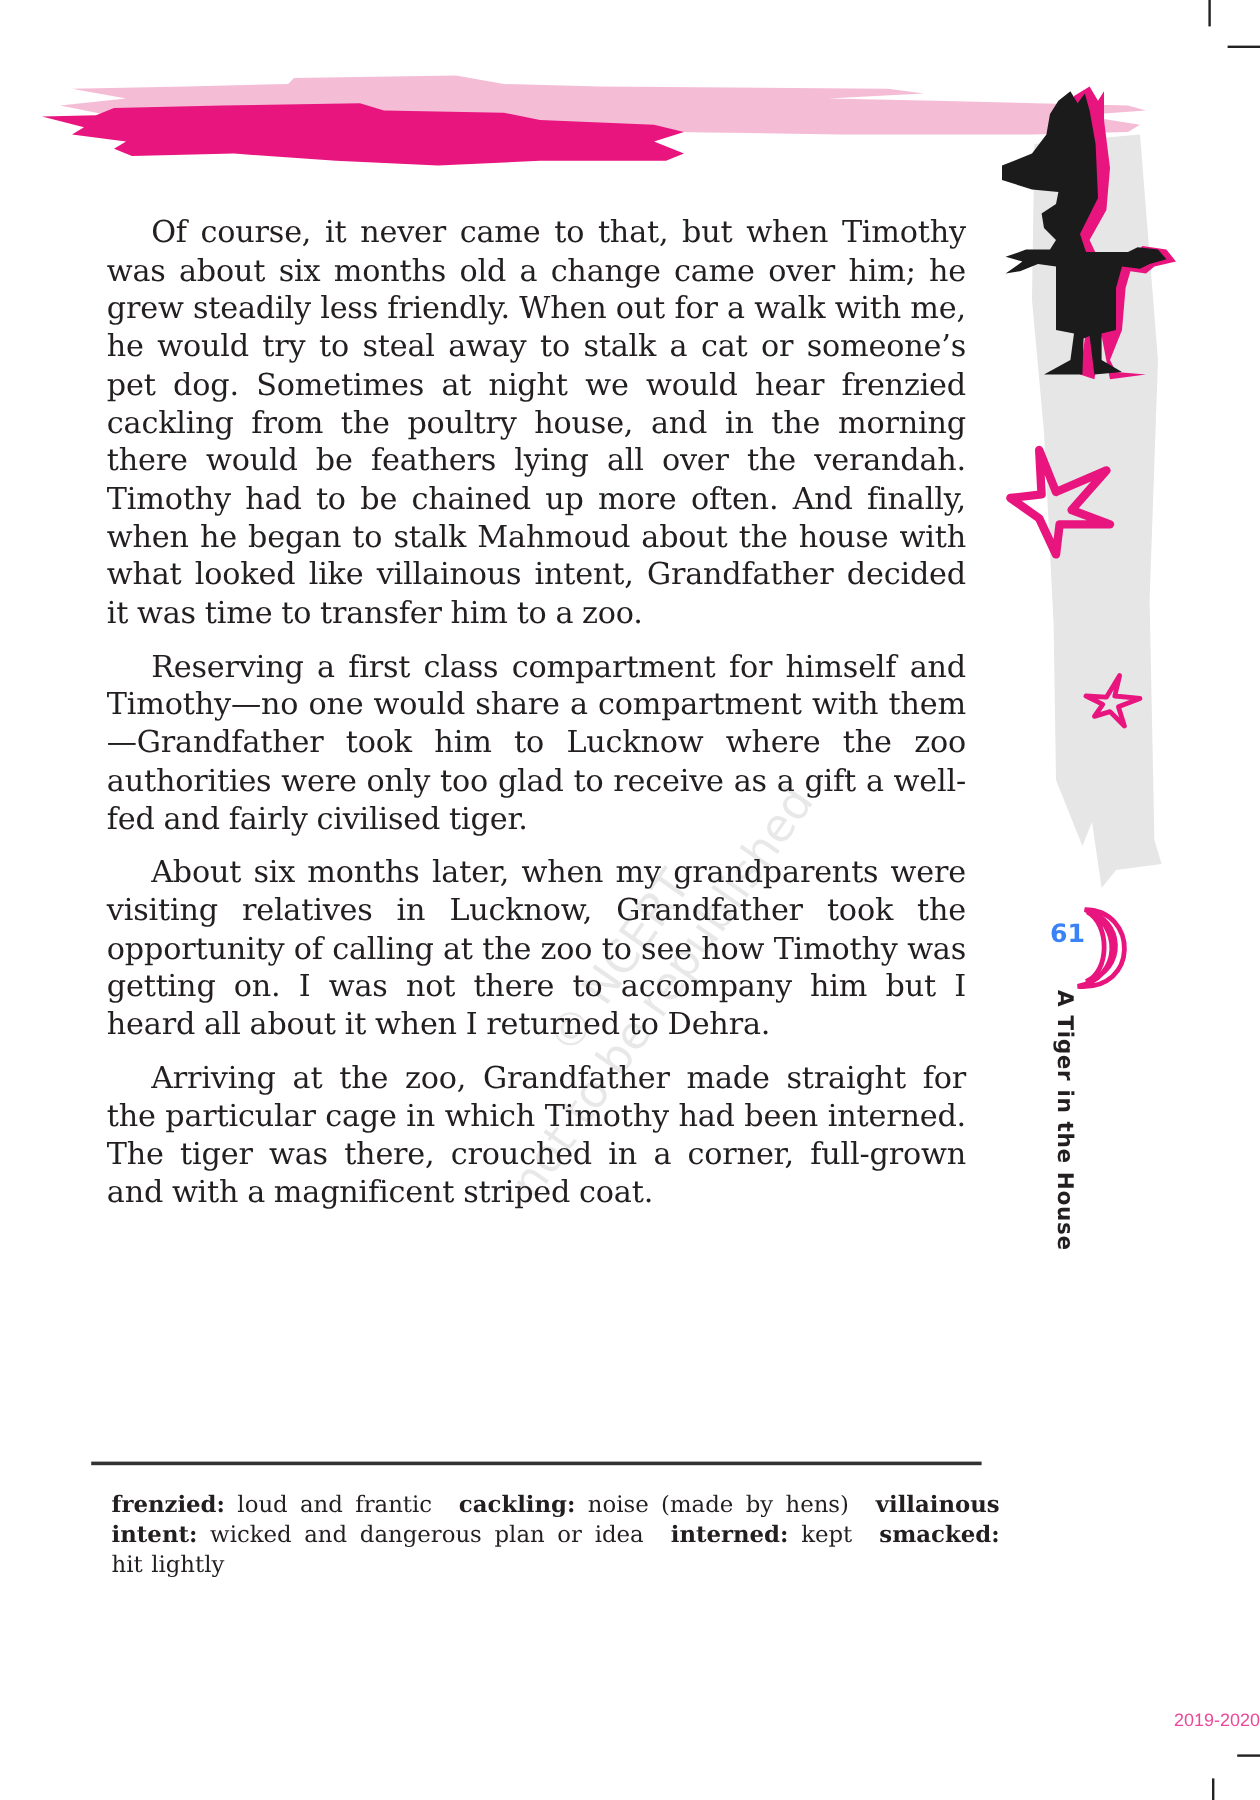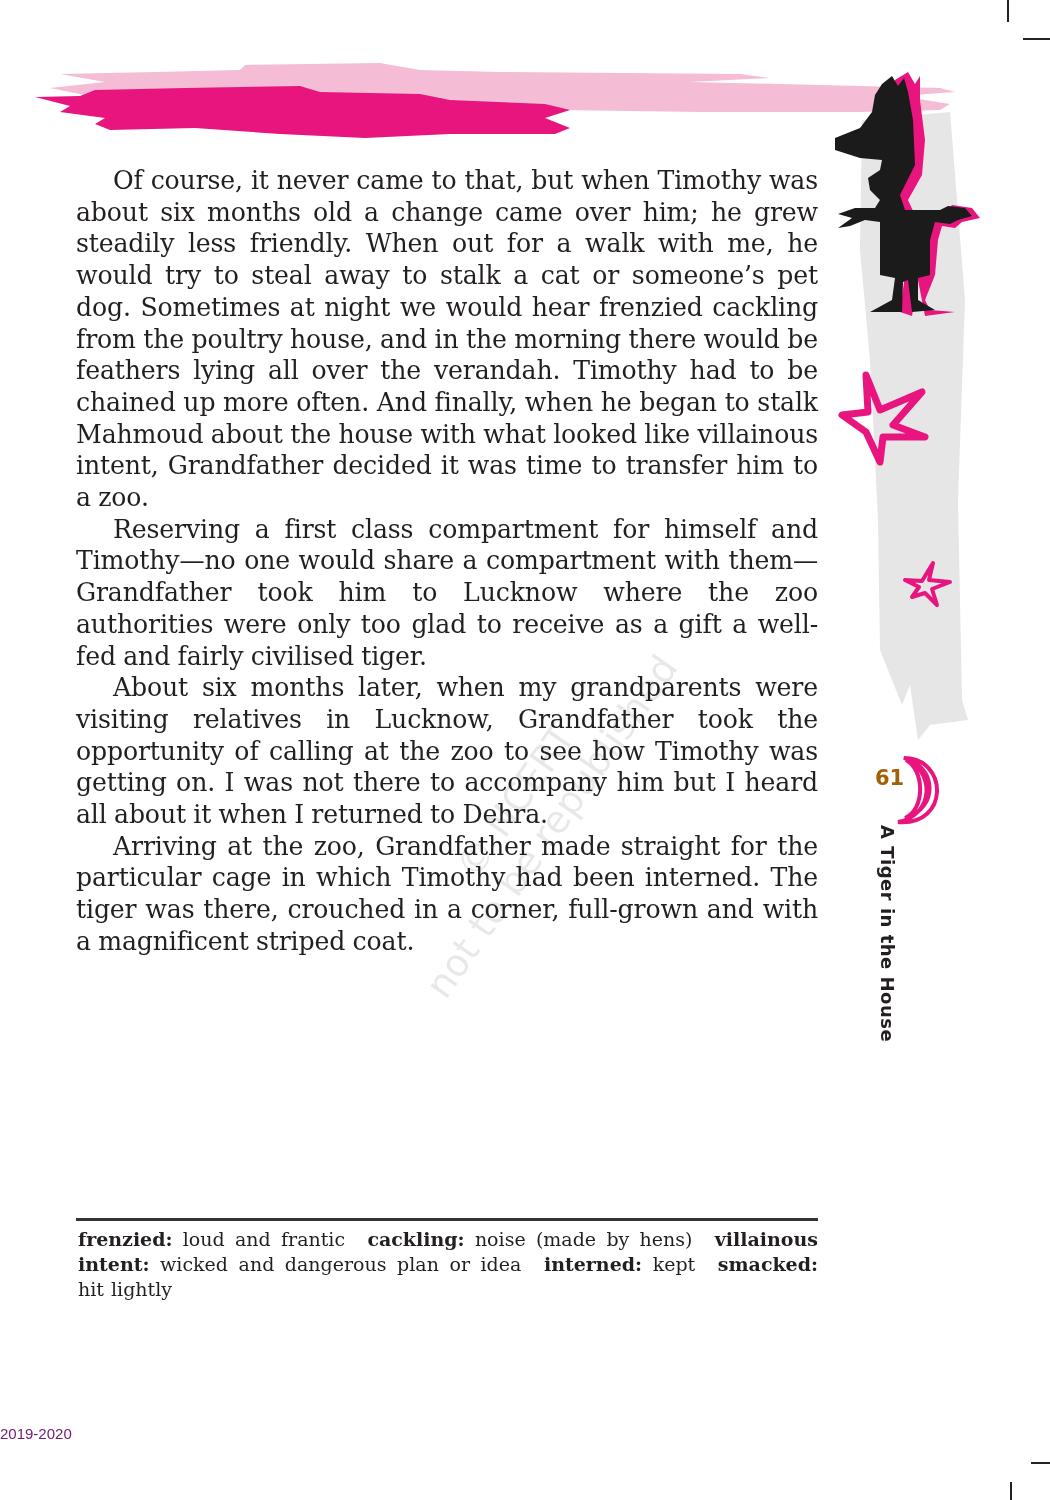--- a/index.html
+++ b/index.html
@@ -7,33 +7,33 @@
 
     .crop-mark { position: absolute; background: #222; }
     .cm-tr-v { left: 1007px; top: 0; width: 2px; height: 22px; }
     .cm-tr-h { left: 1023px; top: 38px; width: 27px; height: 2px; }
     .cm-br-h { left: 1031px; top: 1462px; width: 19px; height: 2px; }
     .cm-br-v { left: 1010px; top: 1482px; width: 2px; height: 18px; }
 
     .deco { position: absolute; left: 0; top: 0; width: 1050px; height: 1500px; pointer-events: none; }
 
     .content { position: absolute; left: 76px; top: 165px; width: 742px; }
-    .para { margin: 0; font-size: 25.2px; line-height: 31.7px; text-align: justify; text-indent: 37px; letter-spacing: -0.15px; word-spacing: -0.5px; }
+    .para { margin: 13px; font-size: 25.2px; line-height: 31.7px; text-align: justify; text-indent: 37px; letter-spacing: -0.15px; word-spacing: -0.5px; }
 
     .watermark { position: absolute; left: 330px; top: 770px; transform: rotate(-55deg); transform-origin: center; color: rgba(0,0,0,0.09); font-family: "DejaVu Sans", sans-serif; font-size: 38px; line-height: 44px; text-align: center; white-space: nowrap; pointer-events: none; }
 
     .footnote-rule { position: absolute; left: 76px; top: 1218px; width: 742px; height: 3px; background: #333; }
-    .footnote { position: absolute; left: 78px; top: 1227px; width: 740px; font-size: 19px; line-height: 25px; text-align: justify; margin: 0; word-spacing: 1px; }
+    .footnote { position: absolute; left: 78px; top: 1227px; width: 740px; font-size: 19px; line-height: 25px; text-align: justify; margin: 15px; word-spacing: 1px; }
     .footnote b { font-weight: bold; }
     .gap { display: inline-block; width: 12px; }
 
-    .page-number { position: absolute; left: 875px; top: 766px; font-family: "DejaVu Sans", sans-serif; font-weight: bold; font-size: 21px; color: #a16207; }
+    .page-number { position: absolute; left: 875px; top: 766px; font-family: "DejaVu Sans", sans-serif; font-weight: bold; font-size: 21px; color: #3b82f6; }
     .running-title { position: absolute; left: 877px; top: 825px; writing-mode: vertical-rl; font-family: "DejaVu Sans", sans-serif; font-weight: bold; font-size: 18px; letter-spacing: 0.5px; color: #231f20; }
 
-    .year { position: absolute; left: 0; width: 1050px; top: 1425px; text-align: left; font-family: "Liberation Sans", sans-serif; font-size: 15px; color: #701a75; }
+    .year { position: absolute; left: 0; width: 1050px; top: 1425px; text-align: right; font-family: "Liberation Sans", sans-serif; font-size: 15px; color: #ec4899; }
   </style>
 </head>
 <body>
 
 <div class="crop-mark cm-tr-v"></div>
 <div class="crop-mark cm-tr-h"></div>
 <div class="crop-mark cm-br-h"></div>
 <div class="crop-mark cm-br-v"></div>
 
 <svg class="deco" viewBox="0 0 1050 1500">

